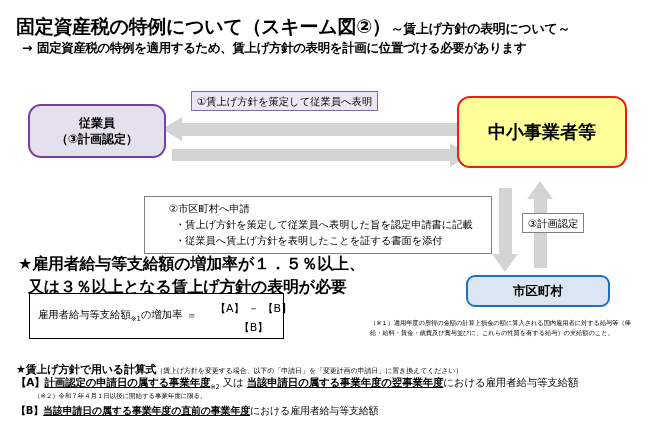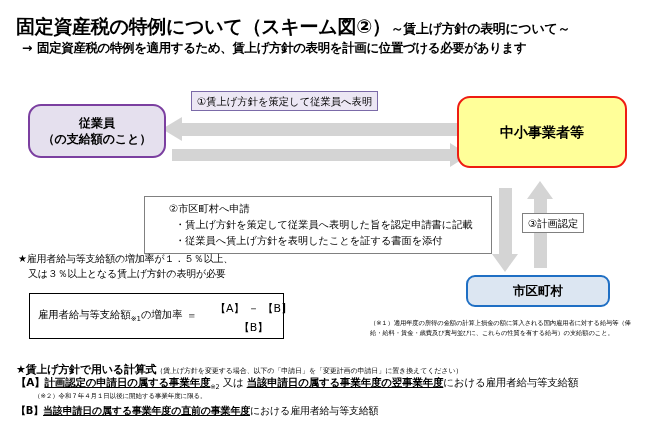--- a/index.html
+++ b/index.html
@@ -32,21 +32,21 @@
         justify-content:center;text-align:center;font-weight:bold;line-height:1.35;}
 
   .node-employee{
     left:28px;top:104px;width:138px;height:54px;
     background:#e5e0ee;border:2.2px solid #7b3fa0;border-radius:13px;
     font-size:12px;color:#000;
   }
   .node-sme{
     left:457px;top:96px;width:170px;height:72px;
     background:#ffff99;border:2.4px solid #ee1c12;border-radius:13px;
-    font-size:14px;color:#000;
+    font-size:18px;color:#000;
   }
   .node-city{
     left:466px;top:275px;width:144px;height:32px;
     background:#dce6f2;border:2.2px solid #1f6fc4;border-radius:9px;
     font-size:12.5px;color:#000;
   }
 
   
   .chip{
     position:absolute;box-sizing:border-box;
@@ -85,21 +85,21 @@
   
   .ar3-shaft{left:499px;top:188px;width:13px;height:68px;}
   .ar3-head{left:492px;top:254px;border-left:13.5px solid transparent;
             border-right:13.5px solid transparent;border-top:18px solid #d4d4d4;}
   
   .ar4-shaft{left:534px;top:198px;width:13px;height:70px;}
   .ar4-head{left:527px;top:181px;border-left:13.5px solid transparent;
             border-right:13.5px solid transparent;border-bottom:18px solid #d4d4d4;}
 
   
-  .star-line{position:absolute;font-size:10px;font-weight:normal;line-height:1.45;letter-spacing:-0.2px;}
+  .star-line{position:absolute;font-size:16px;font-weight:bold;line-height:1.45;letter-spacing:-0.2px;}
   .star-1{left:18px;top:252px;white-space:nowrap;}
   .star-1 .l2{padding-left:10px;}
 
   .formula-box{
     position:absolute;left:29px;top:293px;width:255px;height:46px;
     box-sizing:border-box;border:1.4px solid #000;background:#fff;
     display:flex;align-items:center;padding-left:8px;
   }
   .formula-left{font-size:10.3px;white-space:nowrap;font-weight:normal;}
   .formula-left .sub{font-size:7px;vertical-align:sub;}
@@ -148,21 +148,21 @@
   <div class="arrow-shaft ar2-shaft"></div>
   <div class="arrow-head ar2-head"></div>
   <div class="arrow-shaft ar3-shaft"></div>
   <div class="arrow-head ar3-head"></div>
   <div class="arrow-shaft ar4-shaft"></div>
   <div class="arrow-head ar4-head"></div>
 
   <div class="node node-employee">
     <div>
       <div>従業員</div>
-      <div>（の支給額のこと）</div>
+      <div>（③計画認定）</div>
     </div>
   </div>
 
   <div class="node node-sme">
     <span>中小事業者等</span>
   </div>
 
   <div class="node node-city">
     <span>市区町村</span>
   </div>

